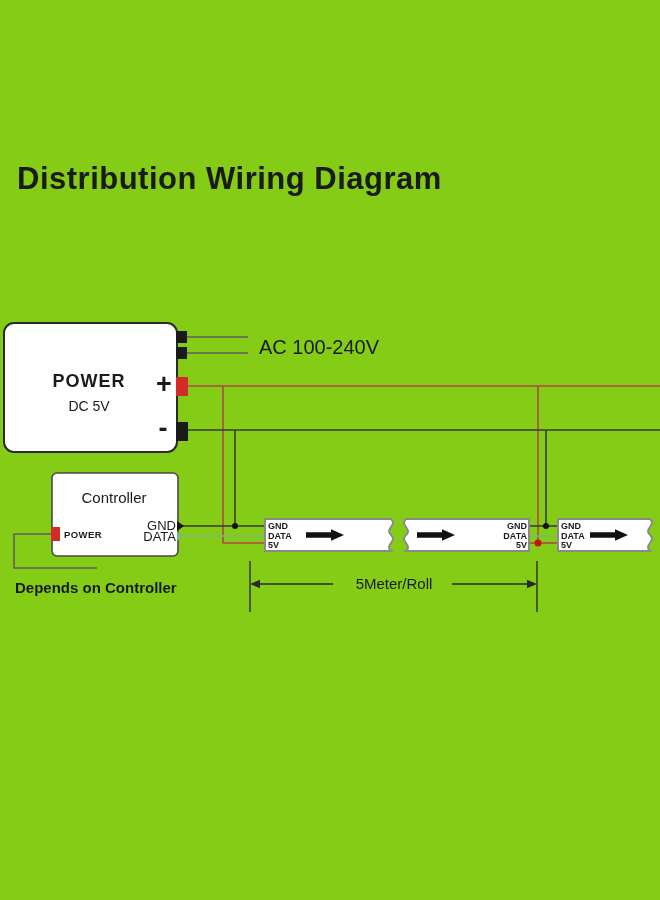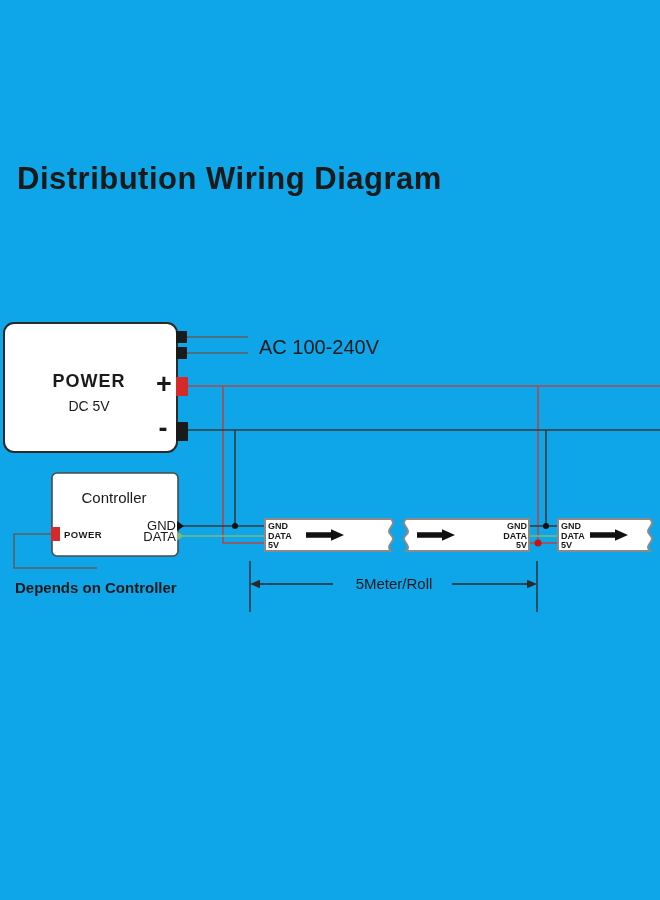--- a/index.html
+++ b/index.html
@@ -1,16 +1,16 @@
 <!DOCTYPE html>
 <html><head>
 <meta charset="utf-8">
 <style>
   html,body{margin:0;padding:0;background:#ffffff;}
-  #page{position:relative;width:660px;height:900px;background:#0ea5e9;overflow:hidden;}
+  #page{position:relative;width:660px;height:900px;background:#84cc16;overflow:hidden;}
   svg{font-family:"Liberation Sans","DejaVu Sans",sans-serif;}
   text{fill:#1a1a1a;}
   .t-title{font-size:31px;font-weight:bold;letter-spacing:0.5px;}
   .t-ac{font-size:20px;}
   .t-power{font-size:18px;font-weight:bold;letter-spacing:1px;}
   .t-dc{font-size:14px;}
   .t-plusminus{font-size:27px;font-weight:bold;}
   .t-controller{font-size:15px;}
   .t-ctrlpower{font-size:9.5px;font-weight:bold;letter-spacing:0.4px;}
   .t-pin{font-size:13px;}

